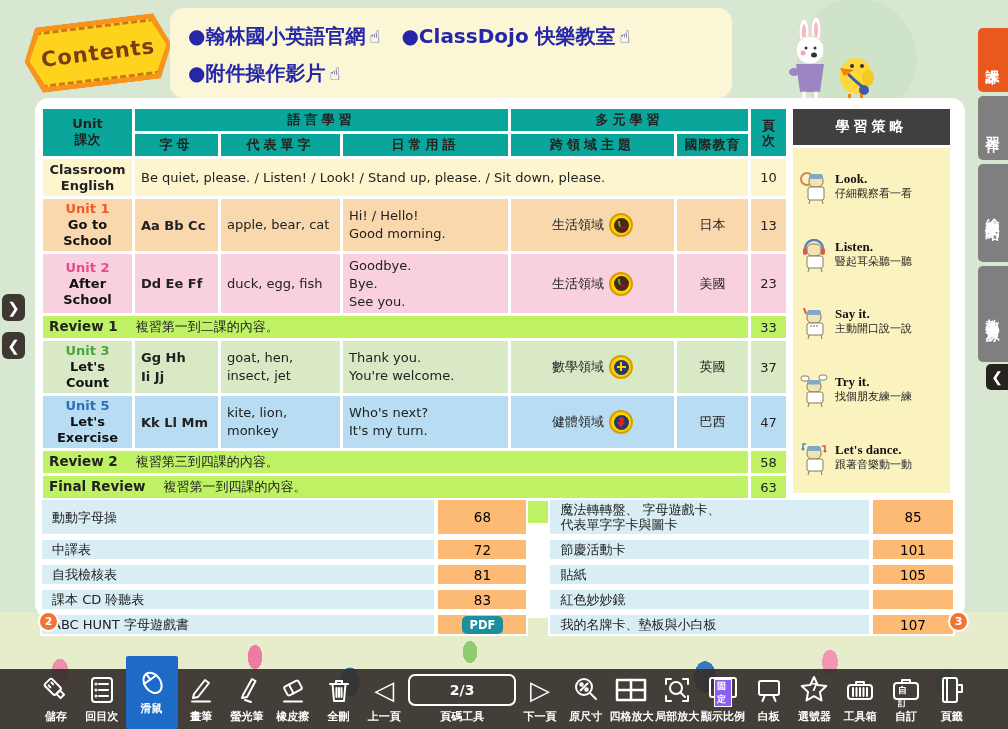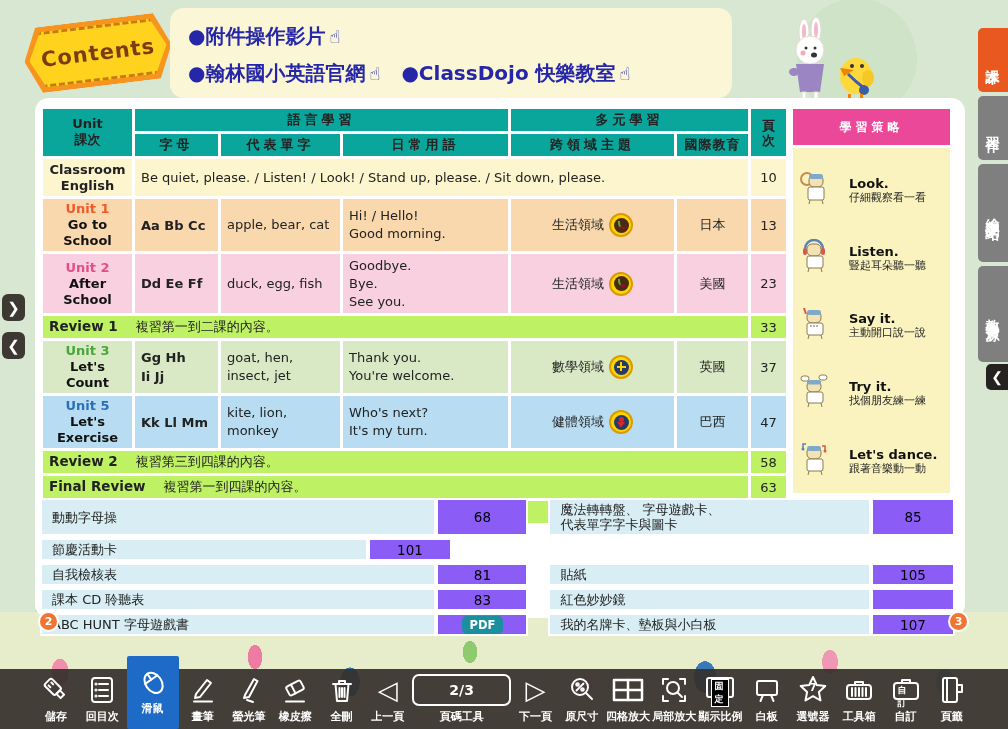--- a/index.html
+++ b/index.html
@@ -82,53 +82,53 @@
   .sprout { position:absolute; left:4px; top:3px; width:7px; height:8px; border-left:2px solid #56b13a; border-bottom:2px solid #b0003a; border-radius:0 0 0 6px; }
   .mathplus { position:absolute; left:3px; top:6px; width:9px; height:2px; background:#ffd400; }
   .mathplus:before { content:""; position:absolute; left:3.5px; top:-3.5px; width:2px; height:9px; background:#ffd400; }
   .figure { position:absolute; left:5px; top:2px; width:5px; height:5px; border-radius:50%; background:#d8262b; }
   .figure:before { content:""; position:absolute; left:-2px; top:5px; width:9px; height:6px; background:#d8262b; clip-path:polygon(0 0,100% 0,50% 100%); }
   td.reviewcell { padding-left:8px; }
   .rv-title { font-weight:bold; font-size:13.5px; margin-right:18px; }
   .rv-desc { font-size:13px; }
   
   .strategy { position:absolute; left:755px; top:8px; width:163px; height:390px; }
-  .strategy-head { height:42px; background:#ec4899; color:#fff; font-weight:bold; letter-spacing:4px;
-    display:flex; align-items:center; justify-content:center; font-size:12px; border:3px solid #fff; }
+  .strategy-head { height:42px; background:#404040; color:#fff; font-weight:bold; letter-spacing:4px;
+    display:flex; align-items:center; justify-content:center; font-size:14px; border:3px solid #fff; }
   .strategy-body { height:348px; background:#faf3bf; border:3px solid #fff; border-top:none; padding:6px 4px 0 6px;
     display:flex; flex-direction:column; justify-content:space-around; }
-  .strat { display:flex; align-items:flex-end; gap:20px; }
+  .strat { display:flex; align-items:flex-start; gap:6px;font-family:Liberation Serif, serif; }
   .strat svg { flex:none; }
   .strat-en { font-size:13px; font-weight:bold; color:#111; line-height:15px; }
   .strat-zh { font-size:11px; color:#222; line-height:14px; }
   
   .appendix { position:absolute; left:5px; top:400px; width:915px; }
   .apx-row { display:flex; margin-bottom:2px; }
   .apx-left { display:flex; width:495px; margin-right:20px; }
   .apx-right { display:flex; width:412px; }
   .apx-label { background:#d8eef4; padding:2px 10px; font-size:13px; color:#222; display:flex; align-items:center; flex:1; border:2px solid #fff; line-height:15px; }
-  .apx-page { background:#8b5cf6; width:92px; flex:none; display:flex; align-items:center; justify-content:center; font-size:13.5px; border:2px solid #fff; }
+  .apx-page { background:#fdba74; width:92px; flex:none; display:flex; align-items:center; justify-content:center; font-size:13.5px; border:2px solid #fff; }
   .apx-right .apx-page { width:84px; }
   .pdf-btn { background:#1b8f9e; color:#fff; font-weight:bold; font-size:11.5px; padding:2px 8px; border-radius:5px; cursor:pointer; }
   
   .pgc { position:absolute; top:611px; width:21px; height:21px; border-radius:50%; background:#f07433; border:2px solid #fff;
     color:#fff; font-size:11px; font-weight:bold; display:flex; align-items:center; justify-content:center; }
   .pgc-l { left:38px; } .pgc-r { left:948px; }
   
   .toolbar { position:absolute; left:0; top:669px; width:1008px; height:60px; background:rgba(54,48,44,0.93);
     display:flex; align-items:flex-start; padding:0 34px; justify-content:space-between; }
   .tool { display:flex; flex-direction:column; align-items:center; justify-content:flex-start; height:60px; padding-top:3px; cursor:pointer; min-width:44px; }
   .tool-icon { height:36px; display:flex; align-items:center; justify-content:center; position:relative; }
   .tool-label { font-size:11px; font-weight:bold; color:#fff; white-space:nowrap; margin-top:1px; }
   .tool.active { background:#1d6bc7; margin-top:-13px; height:73px; padding-top:8px; border-radius:2px; min-width:52px; }
   .tri { font-size:26px; color:#fff; line-height:26px; }
-  .pagebox { width:99px; height:32px; border:2.5px solid #fff; border-radius:7px; color:#fff;
+  .pagebox { width:108px; height:32px; border:2.5px solid #fff; border-radius:7px; color:#fff;
     display:flex; align-items:center; justify-content:center; font-size:14px; font-weight:bold; }
   .overlay-txt { position:absolute; color:#fff; font-weight:bold; }
-  .scale-badge { top:7px; left:50%; transform:translateX(-50%); border:1.5px solid #fff; font-size:9px; padding:0 2px; background:#000000; }
+  .scale-badge { top:7px; left:50%; transform:translateX(-50%); border:1.5px solid #fff; font-size:9px; padding:0 2px; background:#8b5cf6; }
   .star-num { top:10px; left:50%; transform:translateX(-50%); font-size:10px; }
   .case-txt { top:12px; left:50%; transform:translateX(-50%); font-size:9px; }
   svg.ticon { stroke:#fff; fill:none; stroke-width:2; stroke-linecap:round; stroke-linejoin:round; }
 </style>
 </head>
 <body>
 
 <div class="screen">
 
   <div class="floral"></div>
@@ -136,25 +136,25 @@
   <div class="badge-wrap">
     <div class="badge-outer">
       <div class="badge-inner">
         <span class="badge-text">Contents</span>
       </div>
     </div>
   </div>
 
   <div class="links-box">
     <div class="link-line">
-      <span class="link">●附件操作影片</span><span class="hand">☝</span>
-    </div>
-    <div class="link-line">
       <span class="link">●翰林國小英語官網</span><span class="hand">☝</span>
       <span class="link">●ClassDojo 快樂教室</span><span class="hand">☝</span>
+    </div>
+    <div class="link-line">
+      <span class="link">●附件操作影片</span><span class="hand">☝</span>
     </div>
   </div>
 
   <div class="mascots">
     <svg width="140" height="92" viewBox="0 0 140 92">
       <ellipse cx="52" cy="18" rx="5" ry="13" fill="#fff" stroke="#e3dcd2"></ellipse>
         <ellipse cx="52" cy="18" rx="2" ry="8" fill="#f6b8c4"></ellipse>
       <ellipse cx="64" cy="16" rx="5" ry="13" fill="#fff" stroke="#e3dcd2"></ellipse>
         <ellipse cx="64" cy="16" rx="2" ry="8" fill="#f6b8c4"></ellipse>
       <circle cx="58" cy="36" r="14" fill="#fff" stroke="#e3dcd2"></circle>
@@ -456,20 +456,24 @@
           <div class="apx-page">68</div>
         </div>
         <div class="apx-right">
           <div class="apx-label" style="white-space:pre-line">魔法轉轉盤、 字母遊戲卡、
 代表單字字卡與圖卡</div>
           <div class="apx-page">85</div>
         </div>
       </div>
 
       <div class="apx-row">
+        <div class="apx-left">
+          <div class="apx-label">中譯表</div>
+          <div class="apx-page">72</div>
+        </div>
         <div class="apx-right">
           <div class="apx-label">節慶活動卡</div>
           <div class="apx-page">101</div>
         </div>
       </div>
 
       <div class="apx-row">
         <div class="apx-left">
           <div class="apx-label">自我檢核表</div>
           <div class="apx-page">81</div>

